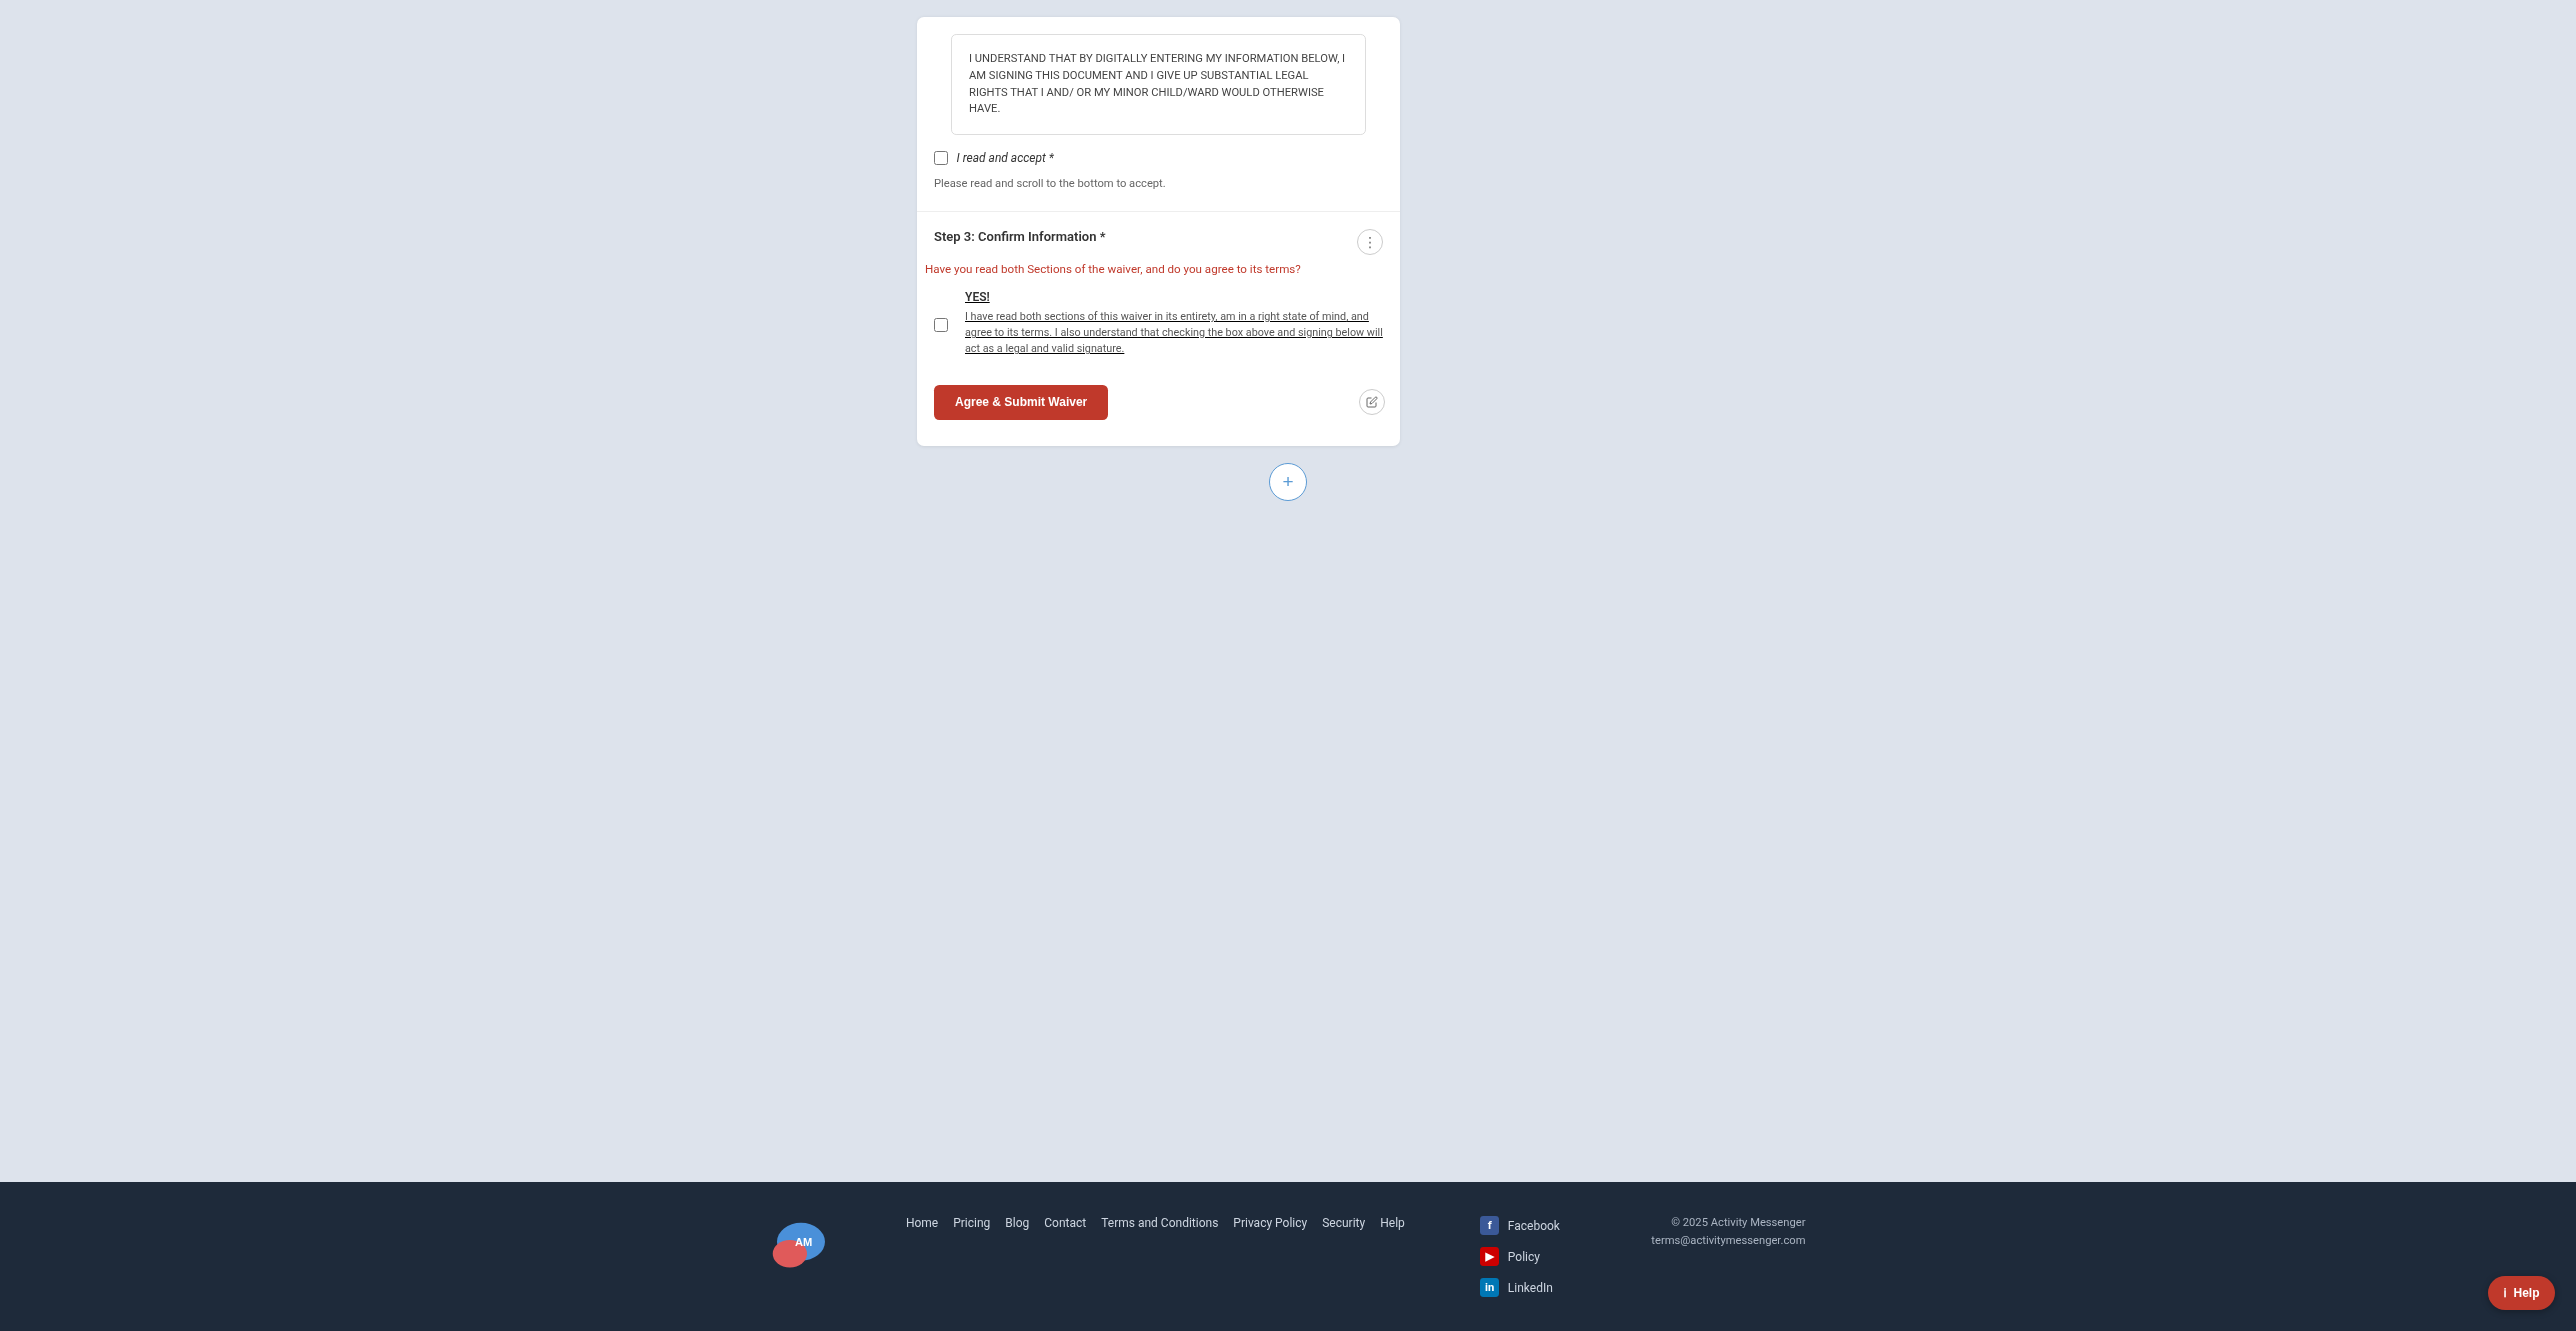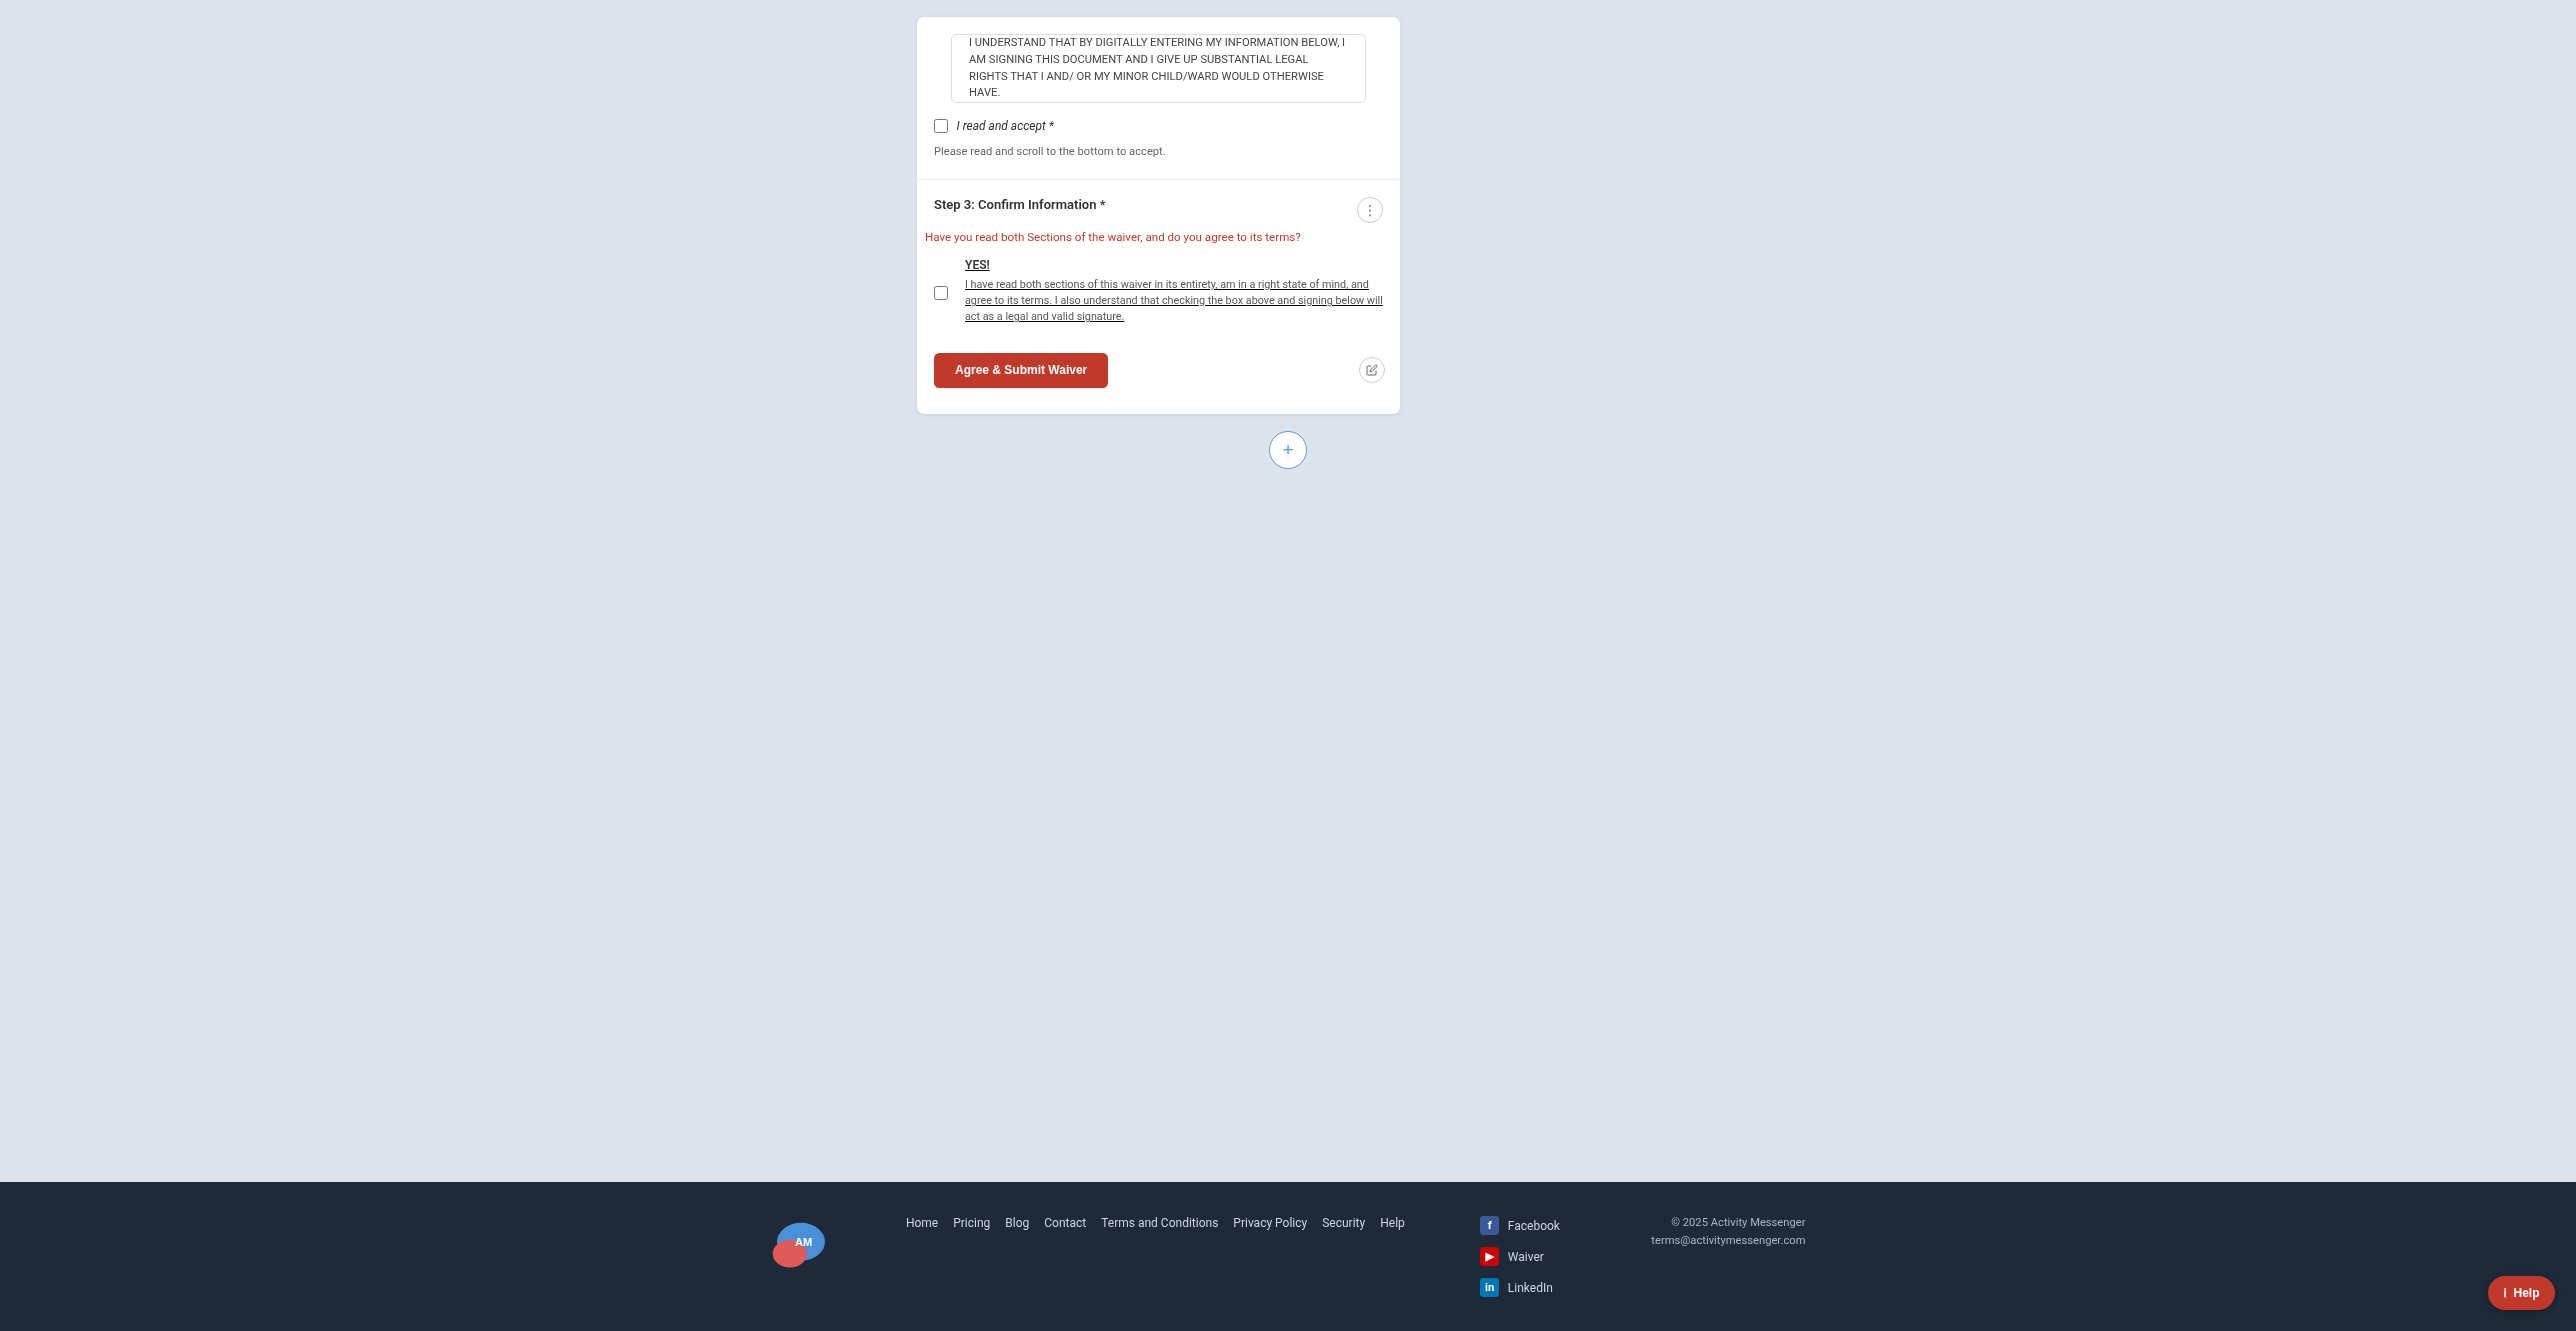--- a/index.html
+++ b/index.html
@@ -24,21 +24,21 @@
       width: 483px;
       max-width: 90vw;
       padding: 0;
       position: relative;
       box-shadow: 0 0.9px 3.4px rgba(0,0,0,0.08);
     }
 
     .disclaimer-box {
       border: 0.9px solid #ddd;
       border-radius: 5.2px;
-      padding: 0 17px;
+      padding: 16px 17px;
       margin: 0 17px;
       background: #fff;
       font-size: 11.2px;
       color: #444;
       line-height: 1.5;
     }
 
     .checkbox-row {
       display: flex;
       align-items: center;
@@ -394,21 +394,21 @@
       <a href="#">Help</a>
     </nav>
 
     <div class="footer-social">
       <a href="#" class="social-link">
         <span class="social-icon fb">f</span>
         <span>Facebook</span>
       </a>
       <a href="#" class="social-link">
         <span class="social-icon yt">▶</span>
-        <span>Waiver</span>
+        <span>Policy</span>
       </a>
       <a href="#" class="social-link">
         <span class="social-icon li">in</span>
         <span>LinkedIn</span>
       </a>
     </div>
 
     <div class="footer-copy">
       <span>© 2025 Activity Messenger</span>
       <a href="mailto:info@activitymessenger.com">terms@activitymessenger.com</a>

